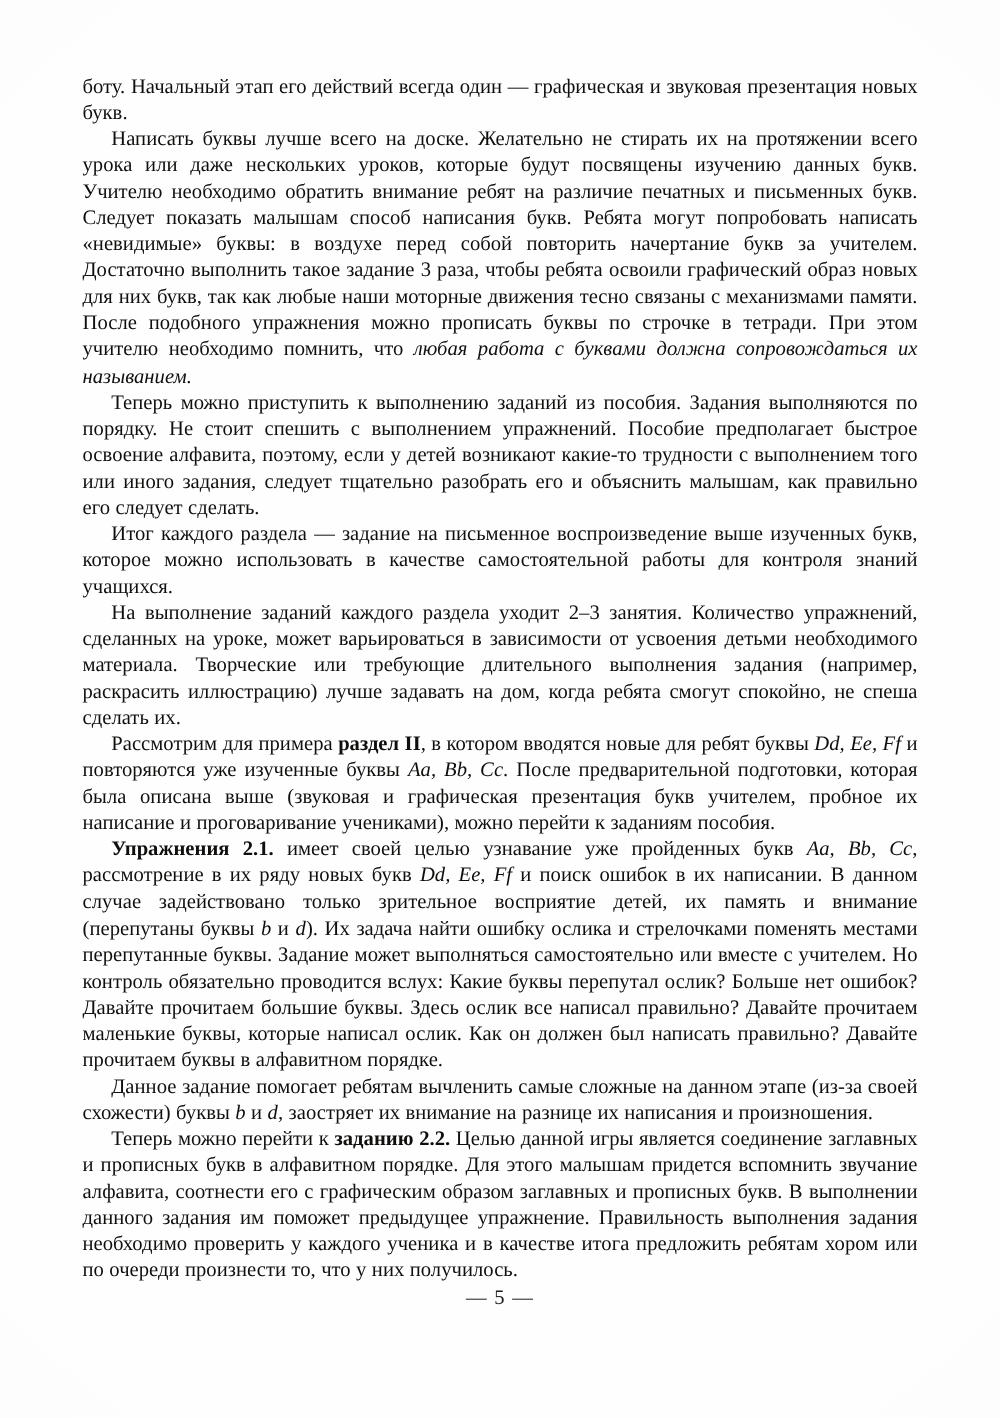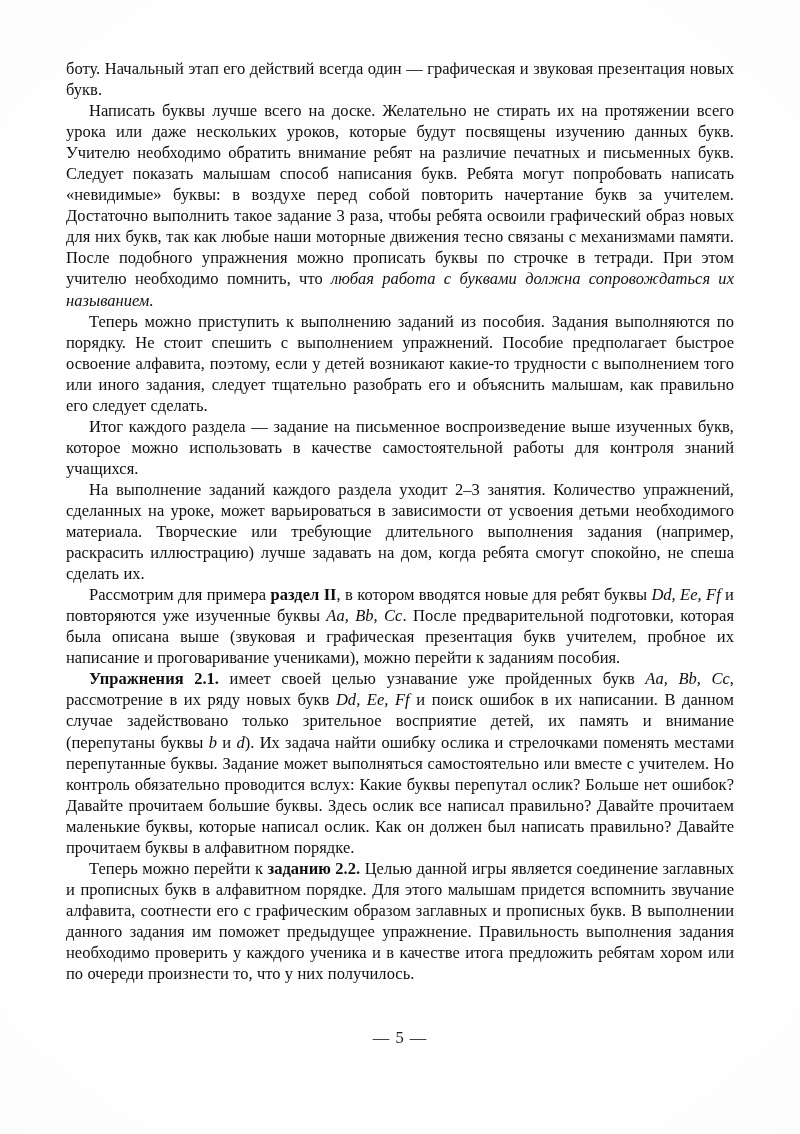--- a/index.html
+++ b/index.html
@@ -79,17 +79,18 @@
   <div class="scan-tint"></div>
 
   <div class="textblock" id="textblock">
       <p class="para no-indent"><span>боту. Начальный этап его действий всегда один — графическая и звуковая презентация новых букв.</span></p>
       <p class="para"><span>Написать буквы лучше всего на доске. Желательно не стирать их на протяжении всего урока или даже нескольких уроков, которые будут посвящены изучению данных букв. Учителю необходимо обратить внимание ребят на различие печатных и письменных букв. Следует показать малышам способ написания букв. Ребята могут попробовать написать «невидимые» буквы: в воздухе перед собой повторить начертание букв за учителем. Достаточно выполнить такое задание 3 раза, чтобы ребята освоили графический образ новых для них букв, так как любые наши моторные движения тесно связаны с механизмами памяти. После подобного упражнения можно прописать буквы по строчке в тетради. При этом учителю необходимо помнить, что </span><span class="it">любая работа с буквами должна сопровождаться их называнием.</span></p>
       <p class="para"><span>Теперь можно приступить к выполнению заданий из пособия. Задания выполняются по порядку. Не стоит спешить с выполнением упражнений. Пособие предполагает быстрое освоение алфавита, поэтому, если у детей возникают какие-то трудности с выполнением того или иного задания, следует тщательно разобрать его и объяснить малышам, как правильно его следует сделать.</span></p>
       <p class="para"><span>Итог каждого раздела — задание на письменное воспроизведение выше изученных букв, которое можно использовать в качестве самостоятельной работы для контроля знаний учащихся.</span></p>
       <p class="para"><span>На выполнение заданий каждого раздела уходит 2–3 занятия. Количество упражнений, сделанных на уроке, может варьироваться в зависимости от усвоения детьми необходимого материала. Творческие или требующие длительного выполнения задания (например, раскрасить иллюстрацию) лучше задавать на дом, когда ребята смогут спокойно, не спеша сделать их.</span></p>
       <p class="para"><span>Рассмотрим для примера </span><span class="bd">раздел II</span><span>, в котором вводятся новые для ребят буквы </span><span class="it">Dd, Ee, Ff</span><span> и повторяются уже изученные буквы </span><span class="it">Aa, Bb, Cc</span><span>. После предварительной подготовки, которая была описана выше (звуковая и графическая презентация букв учителем, пробное их написание и проговаривание учениками), можно перейти к заданиям пособия.</span></p>
       <p class="para"><span class="bd">Упражнения 2.1.</span><span> имеет своей целью узнавание уже пройденных букв </span><span class="it">Aa, Bb, Cc</span><span>, рассмотрение в их ряду новых букв </span><span class="it">Dd, Ee, Ff</span><span> и поиск ошибок в их написании. В данном случае задействовано только зрительное восприятие детей, их память и внимание (перепутаны буквы </span><span class="it">b</span><span> и </span><span class="it">d</span><span>). Их задача найти ошибку ослика и стрелочками поменять местами перепутанные буквы. Задание может выполняться самостоятельно или вместе с учителем. Но контроль обязательно проводится вслух: Какие буквы перепутал ослик? Больше нет ошибок? Давайте прочитаем большие буквы. Здесь ослик все написал правильно? Давайте прочитаем маленькие буквы, которые написал ослик. Как он должен был написать правильно? Давайте прочитаем буквы в алфавитном порядке.</span></p>
+      <p class="para"><span>Данное задание помогает ребятам вычленить самые сложные на данном этапе (из-за своей схожести) буквы </span><span class="it">b</span><span> и </span><span class="it">d</span><span>, заостряет их внимание на разнице их написания и произношения.</span></p>
       <p class="para"><span>Теперь можно перейти к </span><span class="bd">заданию 2.2.</span><span> Целью данной игры является соединение заглавных и прописных букв в алфавитном порядке. Для этого малышам придется вспомнить звучание алфавита, соотнести его с графическим образом заглавных и прописных букв. В выполнении данного задания им поможет предыдущее упражнение. Правильность выполнения задания необходимо проверить у каждого ученика и в качестве итога предложить ребятам хором или по очереди произнести то, что у них получилось.</span></p>
     </div>
 
   <div class="pagenum">— 5 —</div>
 </div>
 
 </body></html>

